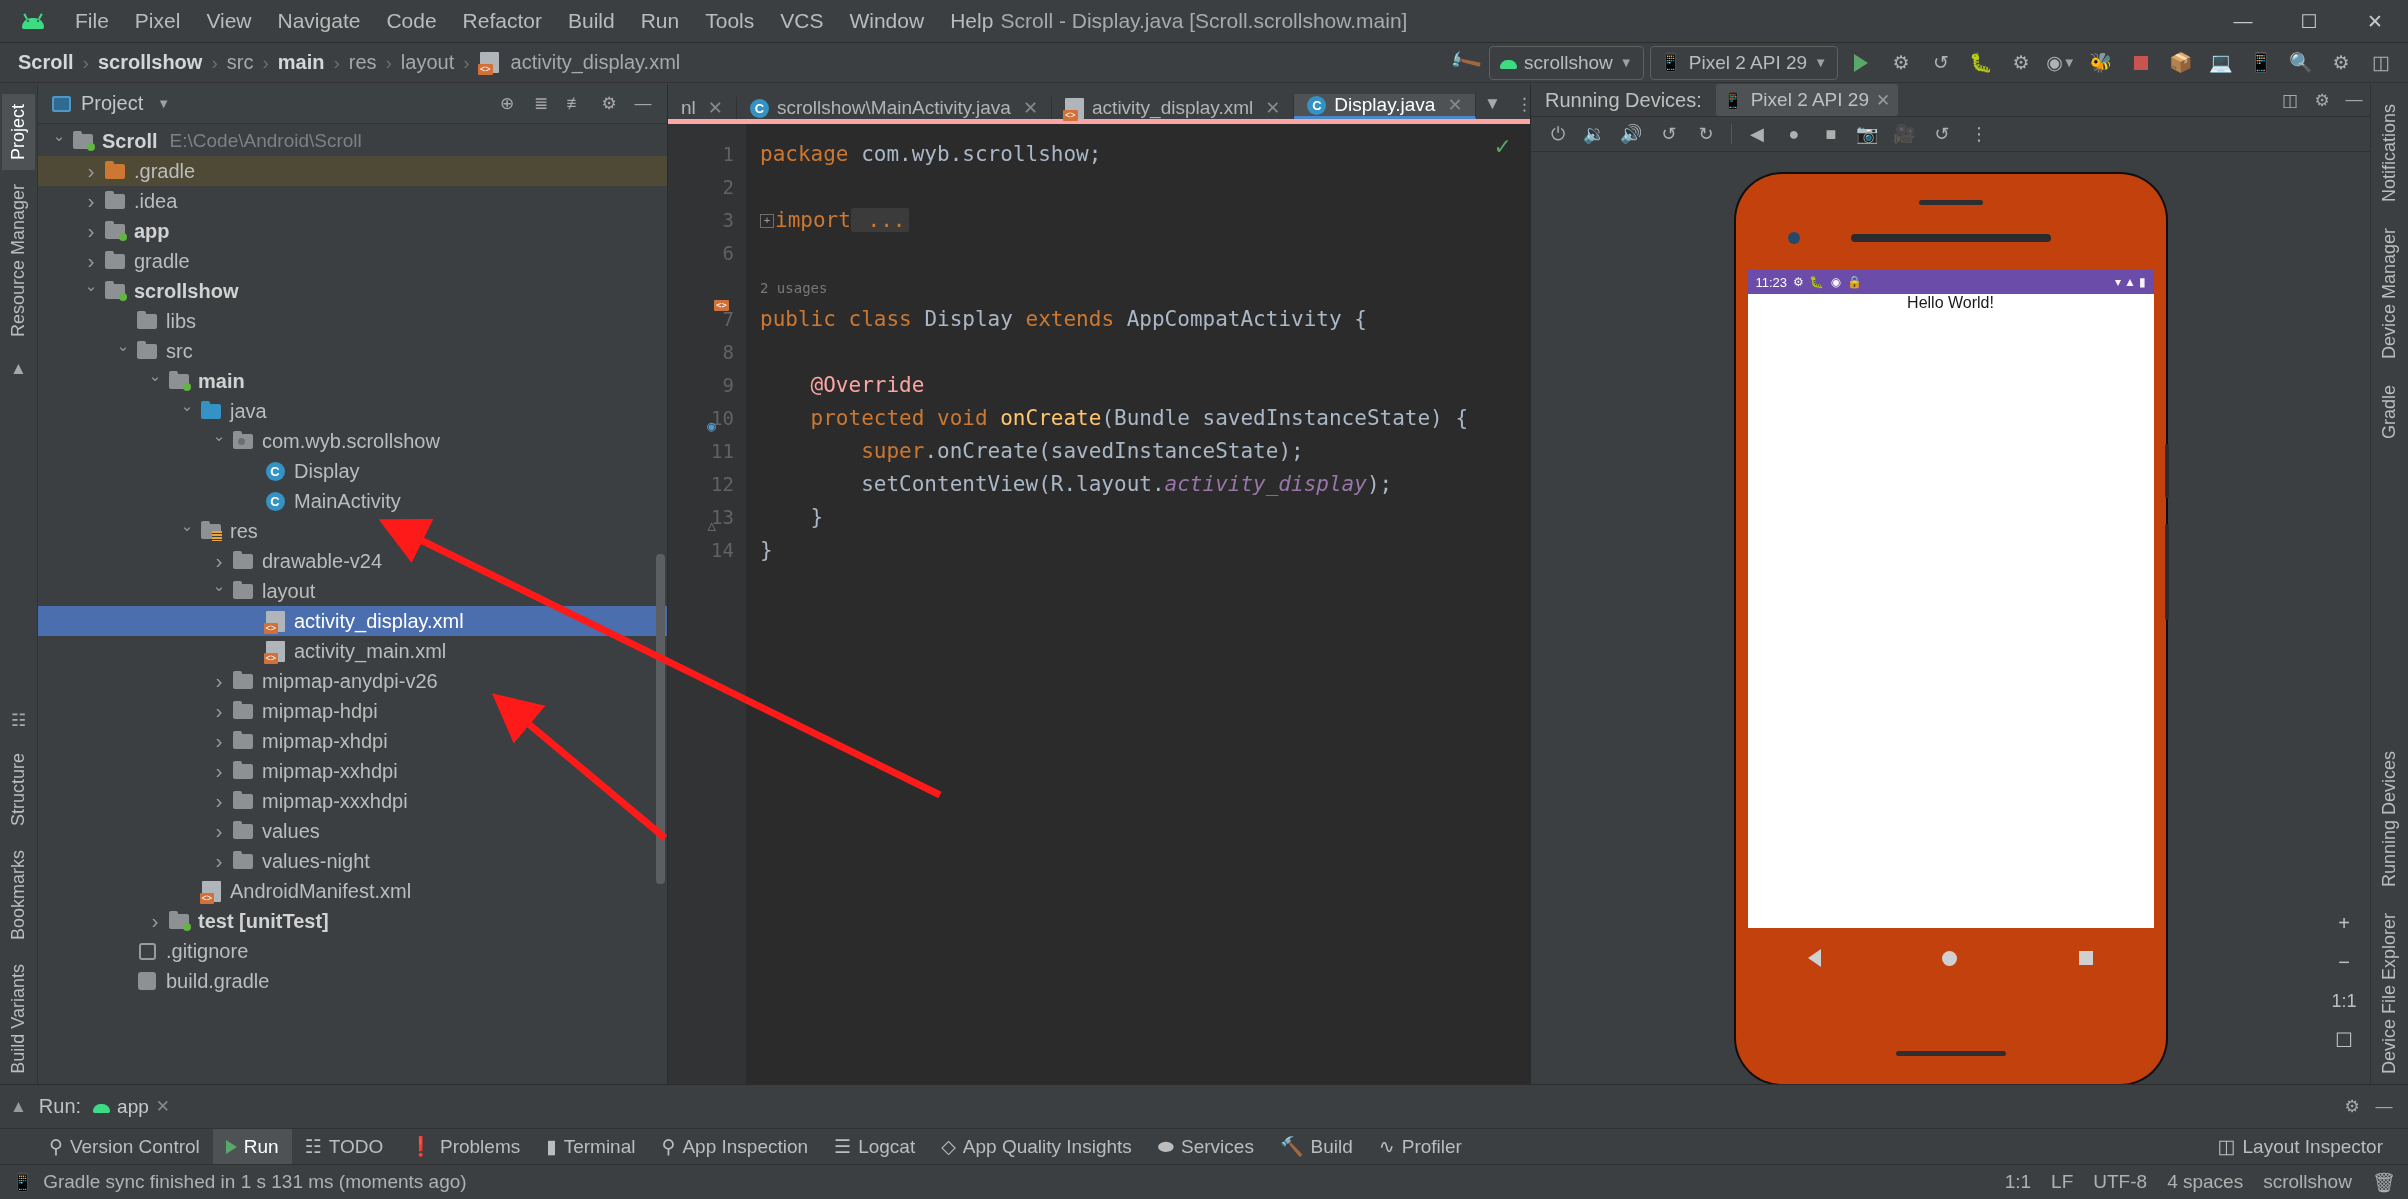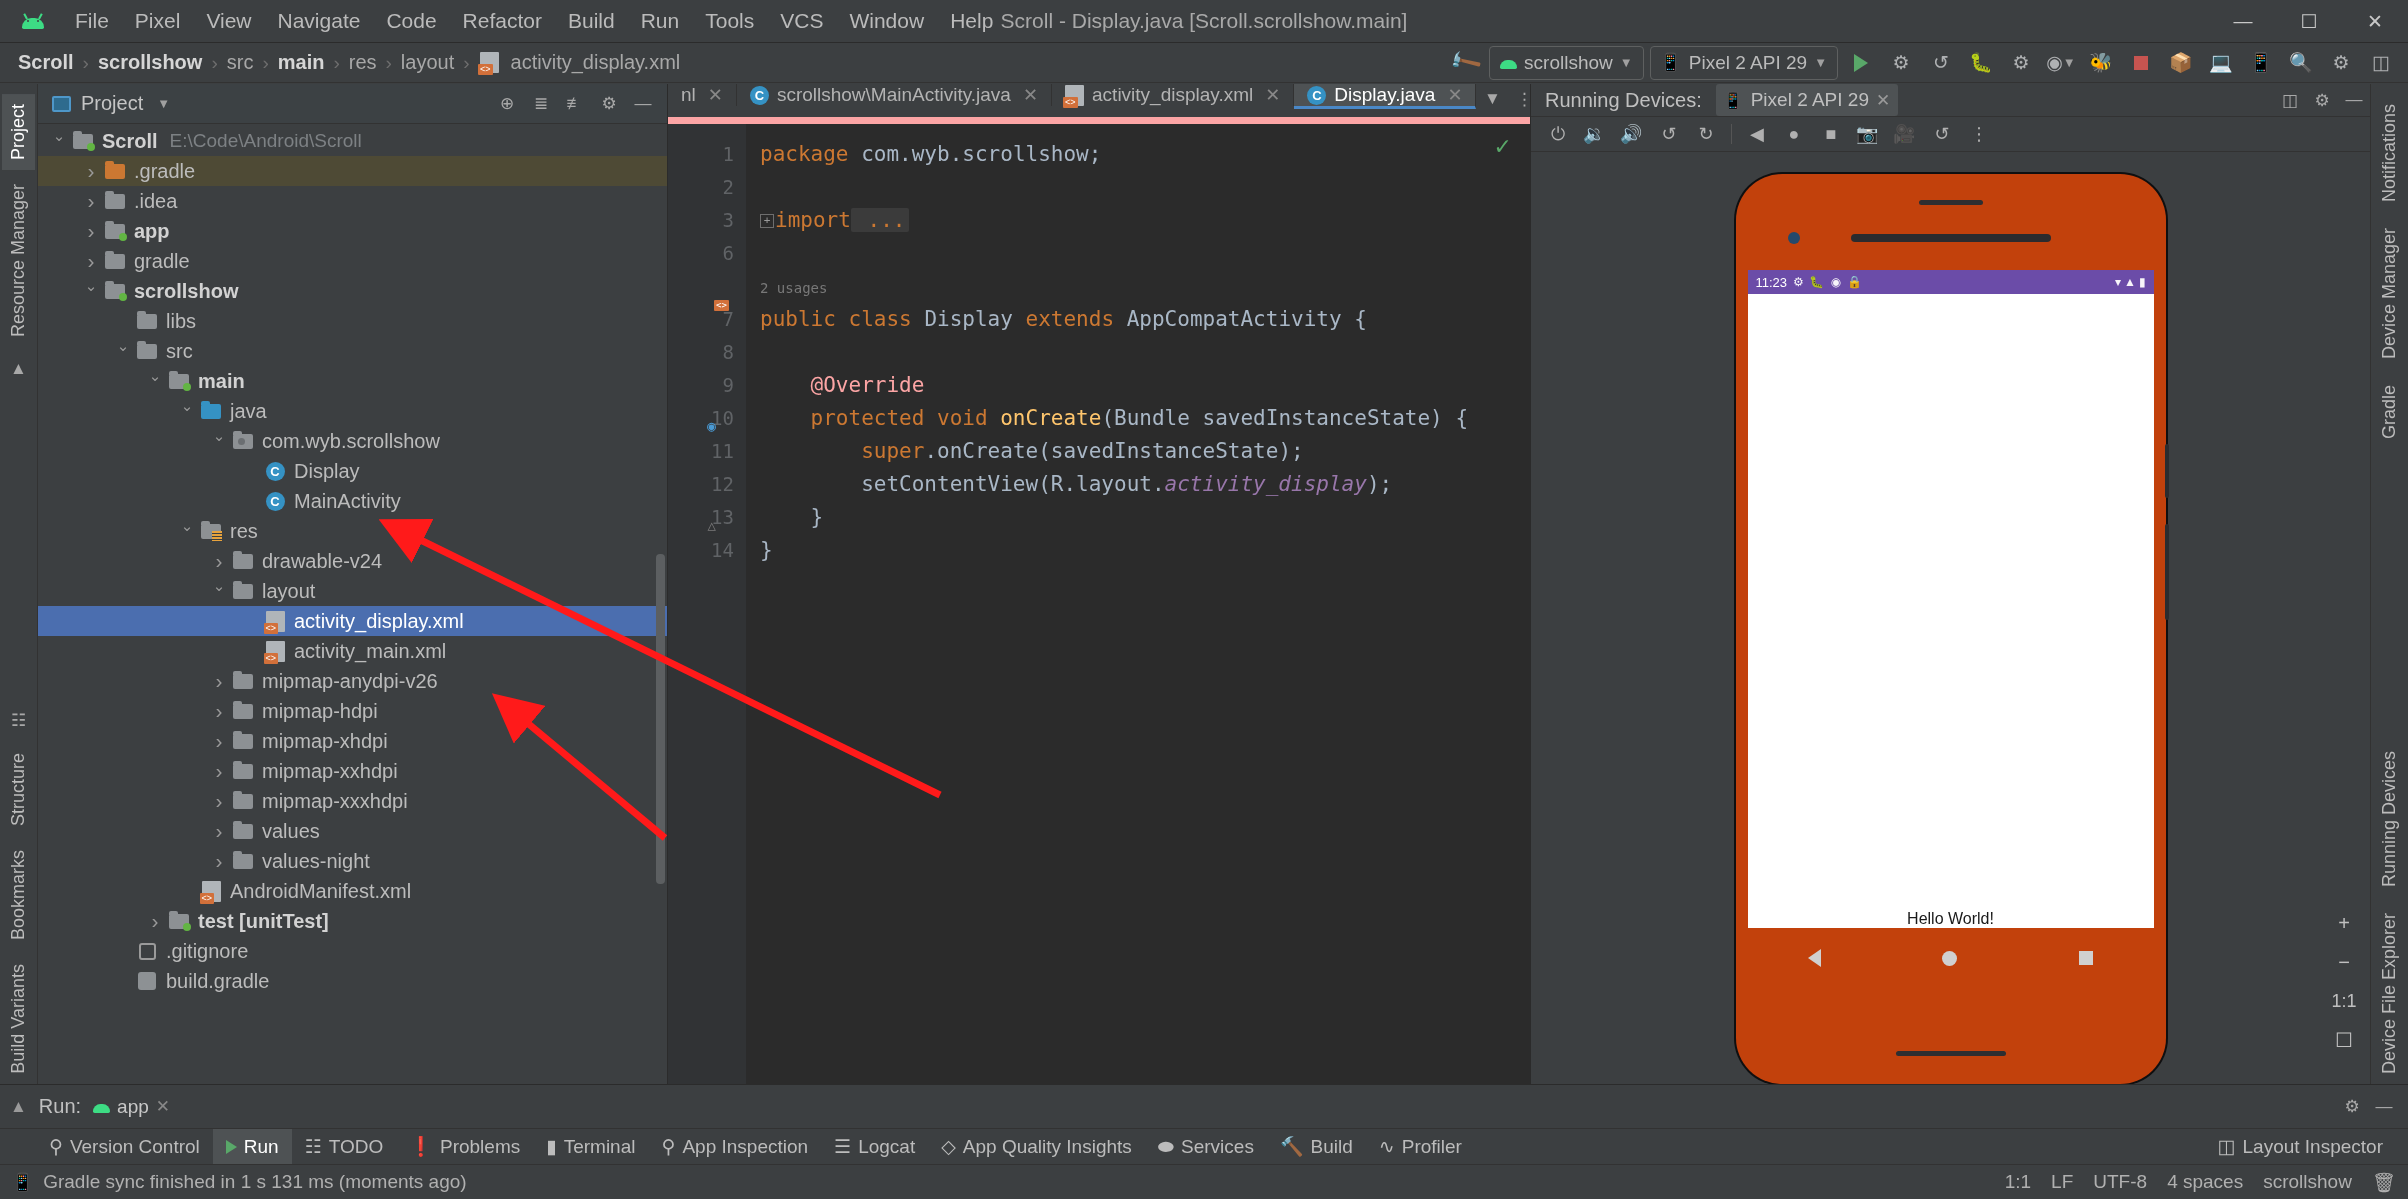--- a/index.html
+++ b/index.html
@@ -173,22 +173,22 @@
   .bold { font-weight: bold; color: #d2d2d2; }
   .path-dim { color: #7d8184; margin-left: 12px; font-size: 19px; }
 
   .tree-scrollbar {
     position: absolute; right: 2px; width: 9px; background: #5c5f61; border-radius: 4px;
   }
 
   
   #editor-col { flex: 1; display: flex; flex-direction: column; min-width: 0; background: #2b2b2b; }
   #tabs {
-    height: 40px; background: #3c3f41; display: flex; align-items: flex-start;
-    border-bottom: 7px solid #fca5a5;
+    height: 40px; background: #3c3f41; display: flex; align-items: flex-end;
+    border-bottom: 5px solid #fca5a5;
   }
   .etab {
     display: flex; align-items: center; gap: 8px; padding: 0 13px;
     font-size: 19px; color: #b3b3b3; border-right: 1px solid #323232; white-space: nowrap;
   }
   .etab.active { background: #4e5254; color: #ffffff; border-bottom: 3px solid #4a88c7; }
   .etab .x { color: #888; font-size: 18px; margin-left: 4px; }
   .tabs-right { margin-left: auto; display: flex; align-items: center; }
 
   #code-area { flex: 1; display: flex; background: #2b2b2b; position: relative; overflow: hidden; }
@@ -265,21 +265,21 @@
   .phone .screen {
     position: absolute; top: 96px; left: 12px; right: 12px; height: 658px;
     background: #ffffff; overflow: hidden;
   }
   .statusbar {
     height: 24px; background: #6b4ca8; display: flex; align-items: center;
     padding: 0 8px; color: #fff; font-size: 13px; gap: 6px;
   }
   .statusbar .right { margin-left: auto; display: flex; align-items: center; gap: 3px; font-size: 12px;}
   .sb-ic { font-size: 12px; opacity: .95; }
-  .app-body { height: calc(100% - 24px); display: flex; align-items: flex-end; justify-content: center; }
+  .app-body { height: calc(100% - 24px); display: flex; align-items: flex-start; justify-content: center; }
   .hello { font-size: 16px; color: #1a1a1a; font-family: "Liberation Sans", sans-serif; }
   .navbar-android {
     position: absolute; top: 754px; left: 12px; right: 12px; height: 60px;
     display: flex; align-items: center; justify-content: space-around;
     color: #d4d4d4;
   }
   .nav-back { width:0;height:0;border-right: 13px solid #d0d0d0; border-top: 9px solid transparent; border-bottom: 9px solid transparent;}
   .nav-home { width: 15px; height: 15px; border-radius: 50%; background: #d0d0d0; }
   .nav-rec { width: 14px; height: 14px; background: #d0d0d0; }
   .phone .speaker-bot {

